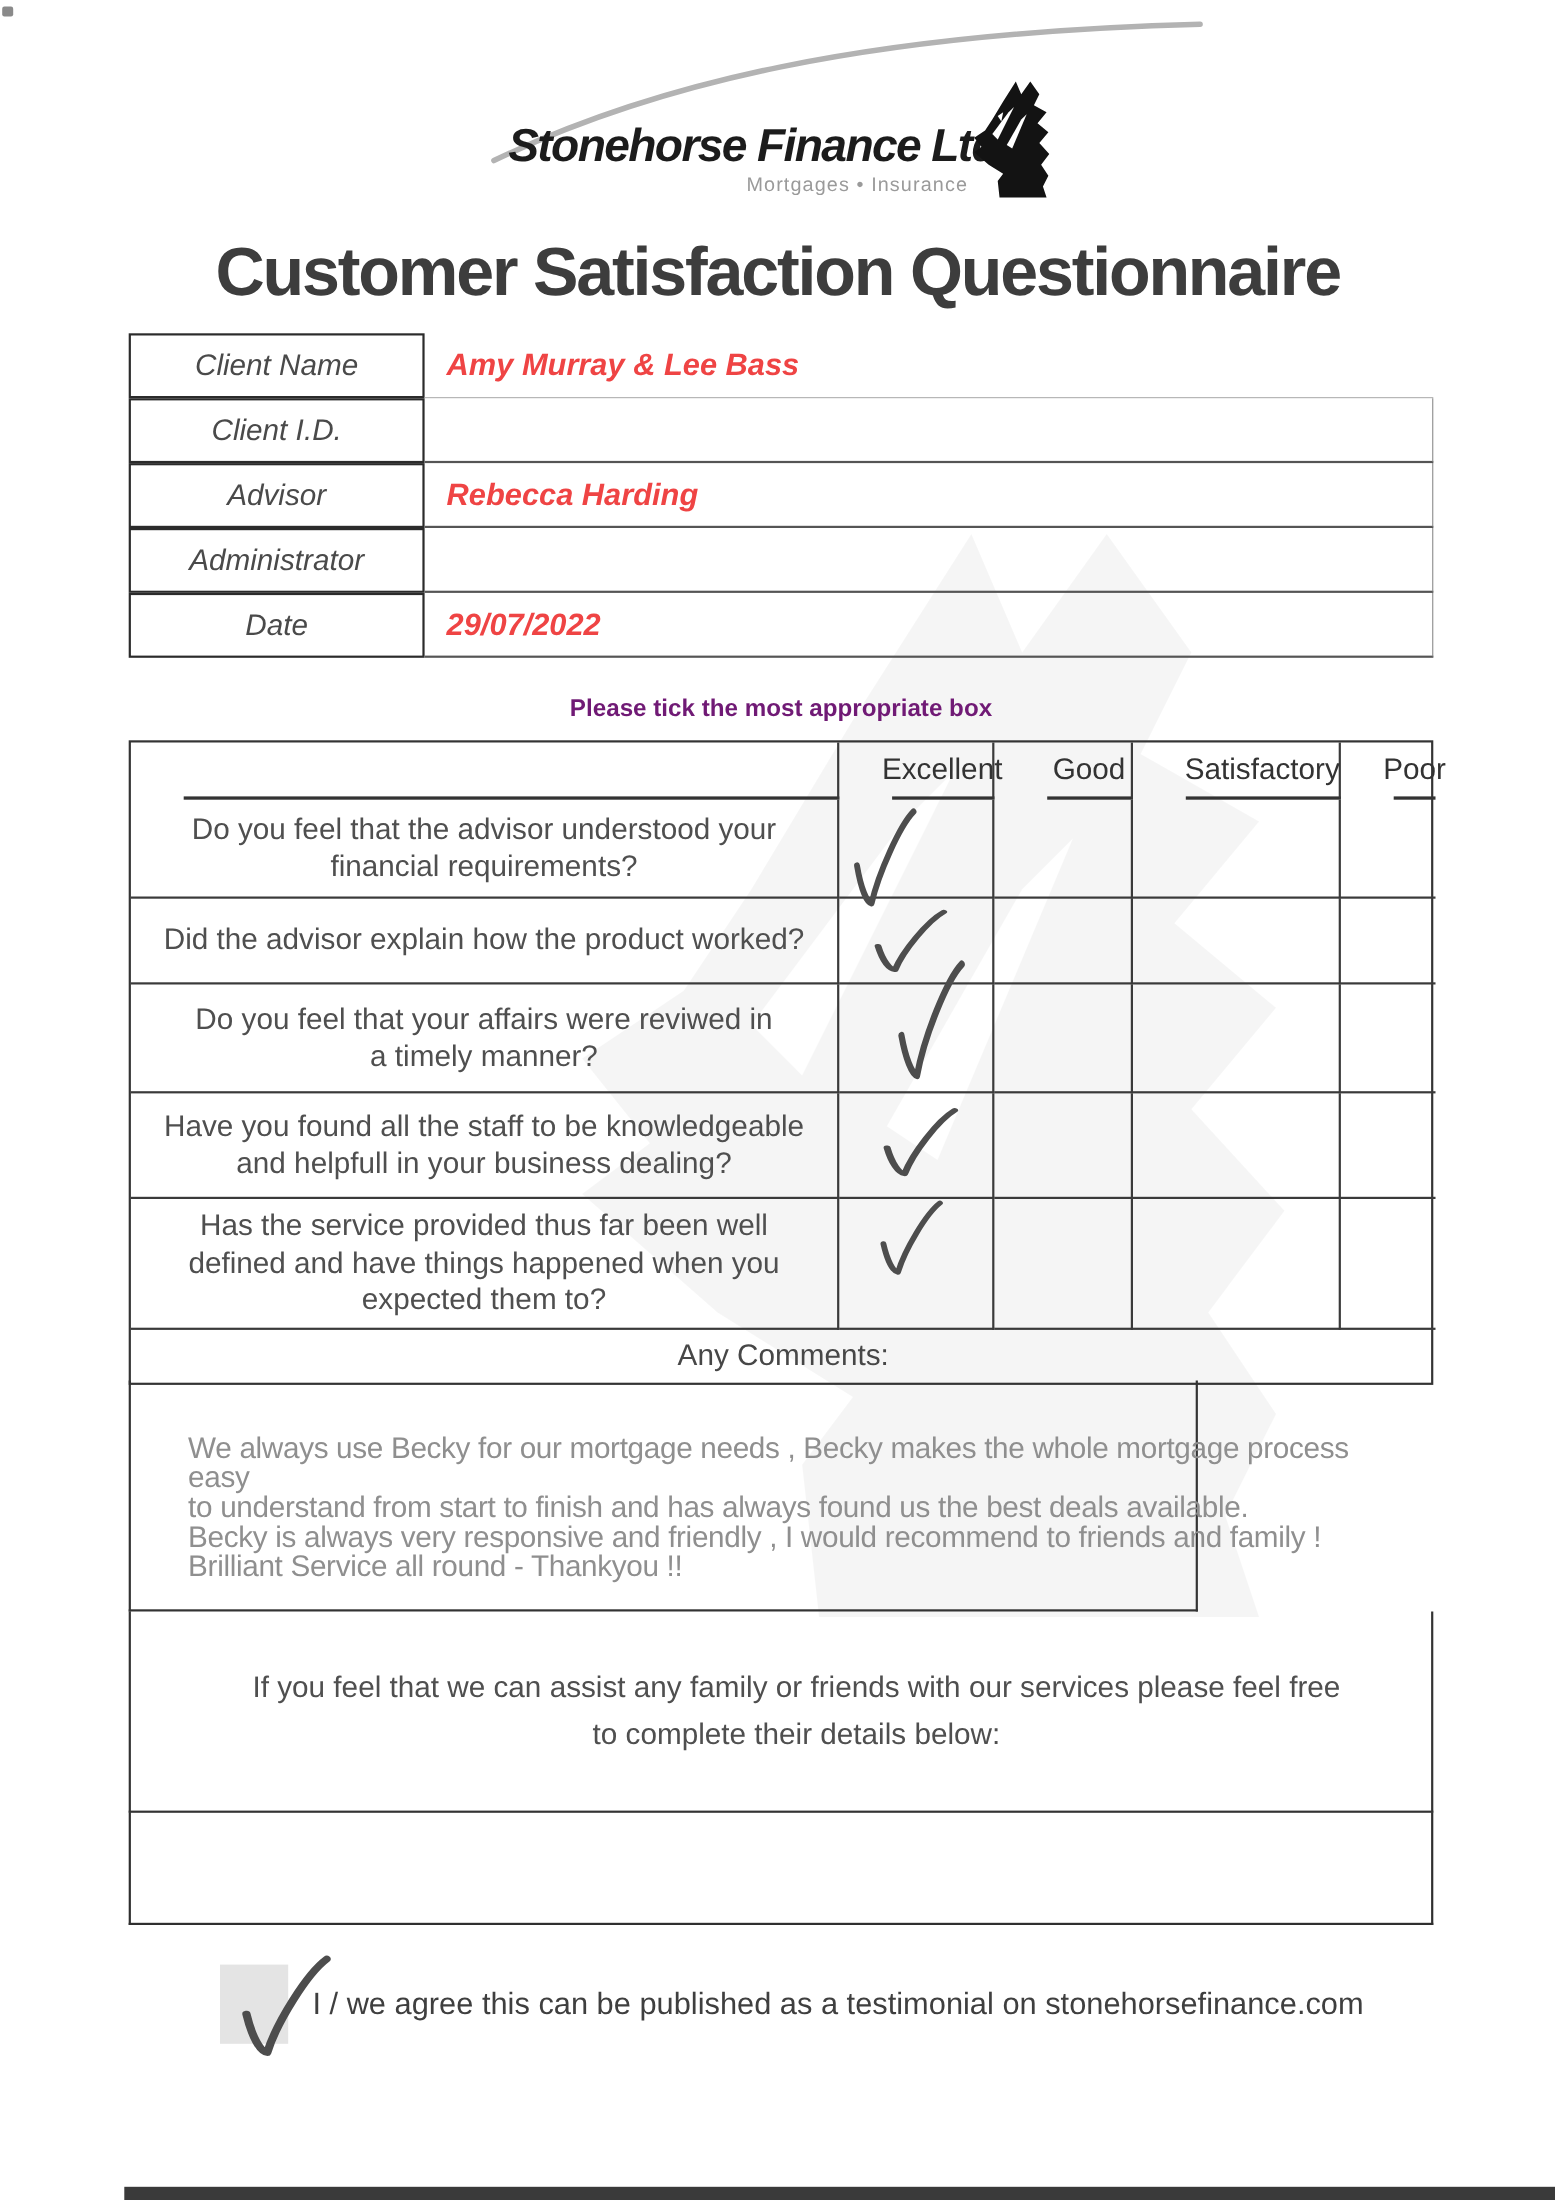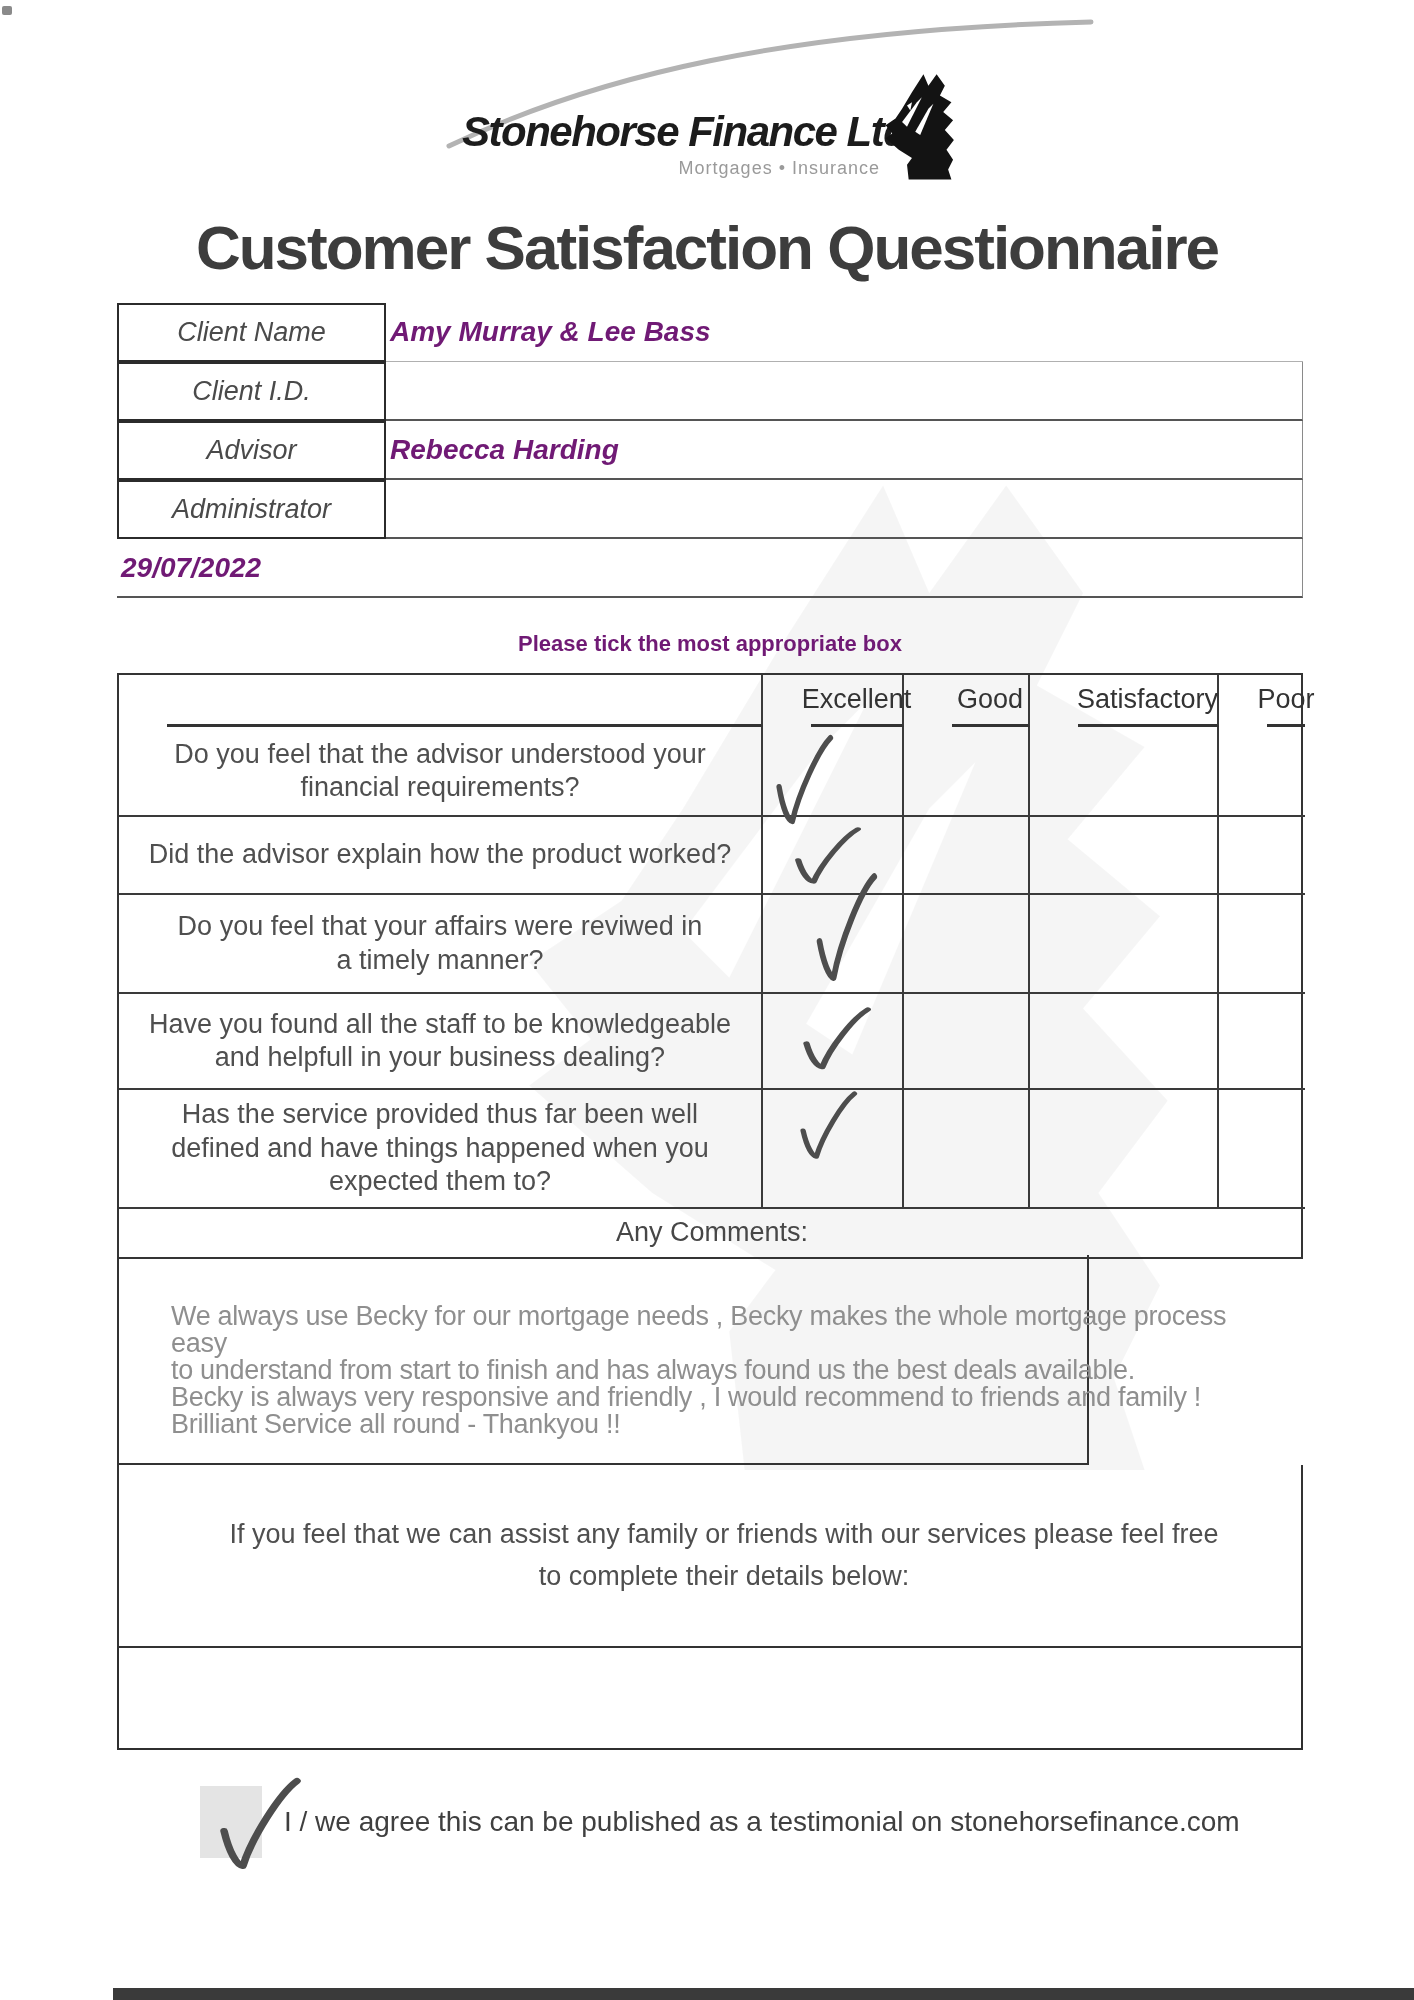--- a/index.html
+++ b/index.html
@@ -26,22 +26,22 @@
   }
 
   
   .ci-table { left:117px; top:303px; width:1186px;font-style:italic; }
   .ci-row { display:flex; height:59px; }
   .ci-label {
     width:269px; border:2px solid #2b2b2b; display:flex; align-items:center;
     justify-content:center; font-size:27px; color:#4a4a4a; background:#fff;
   }
   .ci-value {
-    flex:1; font-size:28px; font-weight:bold; color:#701a75;
-    display:flex; align-items:center; padding-left:4px;
+    flex:1; font-size:28px; font-weight:bold; color:#ef4444;
+    display:flex; align-items:center; padding-left:20px;
     border-bottom:2px solid #555;
   }
   .ci-row.r0 .ci-value { border-bottom:1px solid #b0b0b0; }
   .ci-row.r1 .ci-value, .ci-row.r2 .ci-value, .ci-row.r3 .ci-value, .ci-row.r4 .ci-value {
     border-right:1px solid #8a8a8a;
   }
 
   
   .survey-instruction {
     left:117px; top:631px; width:1186px; text-align:center;
@@ -142,20 +142,21 @@
     </div>
     <div class="ci-row r2">
       <div class="ci-label">Advisor</div>
       <div class="ci-value">Rebecca Harding</div>
     </div>
     <div class="ci-row r3">
       <div class="ci-label">Administrator</div>
       <div class="ci-value"></div>
     </div>
     <div class="ci-row r4">
+      <div class="ci-label">Date</div>
       <div class="ci-value">29/07/2022</div>
     </div>
   </div>
 
   <div class="abs survey-instruction">Please tick the most appropriate box</div>
 
   <div class="abs tt">
 
     <div class="c head"></div>
     <div class="c head">Excellent</div>

